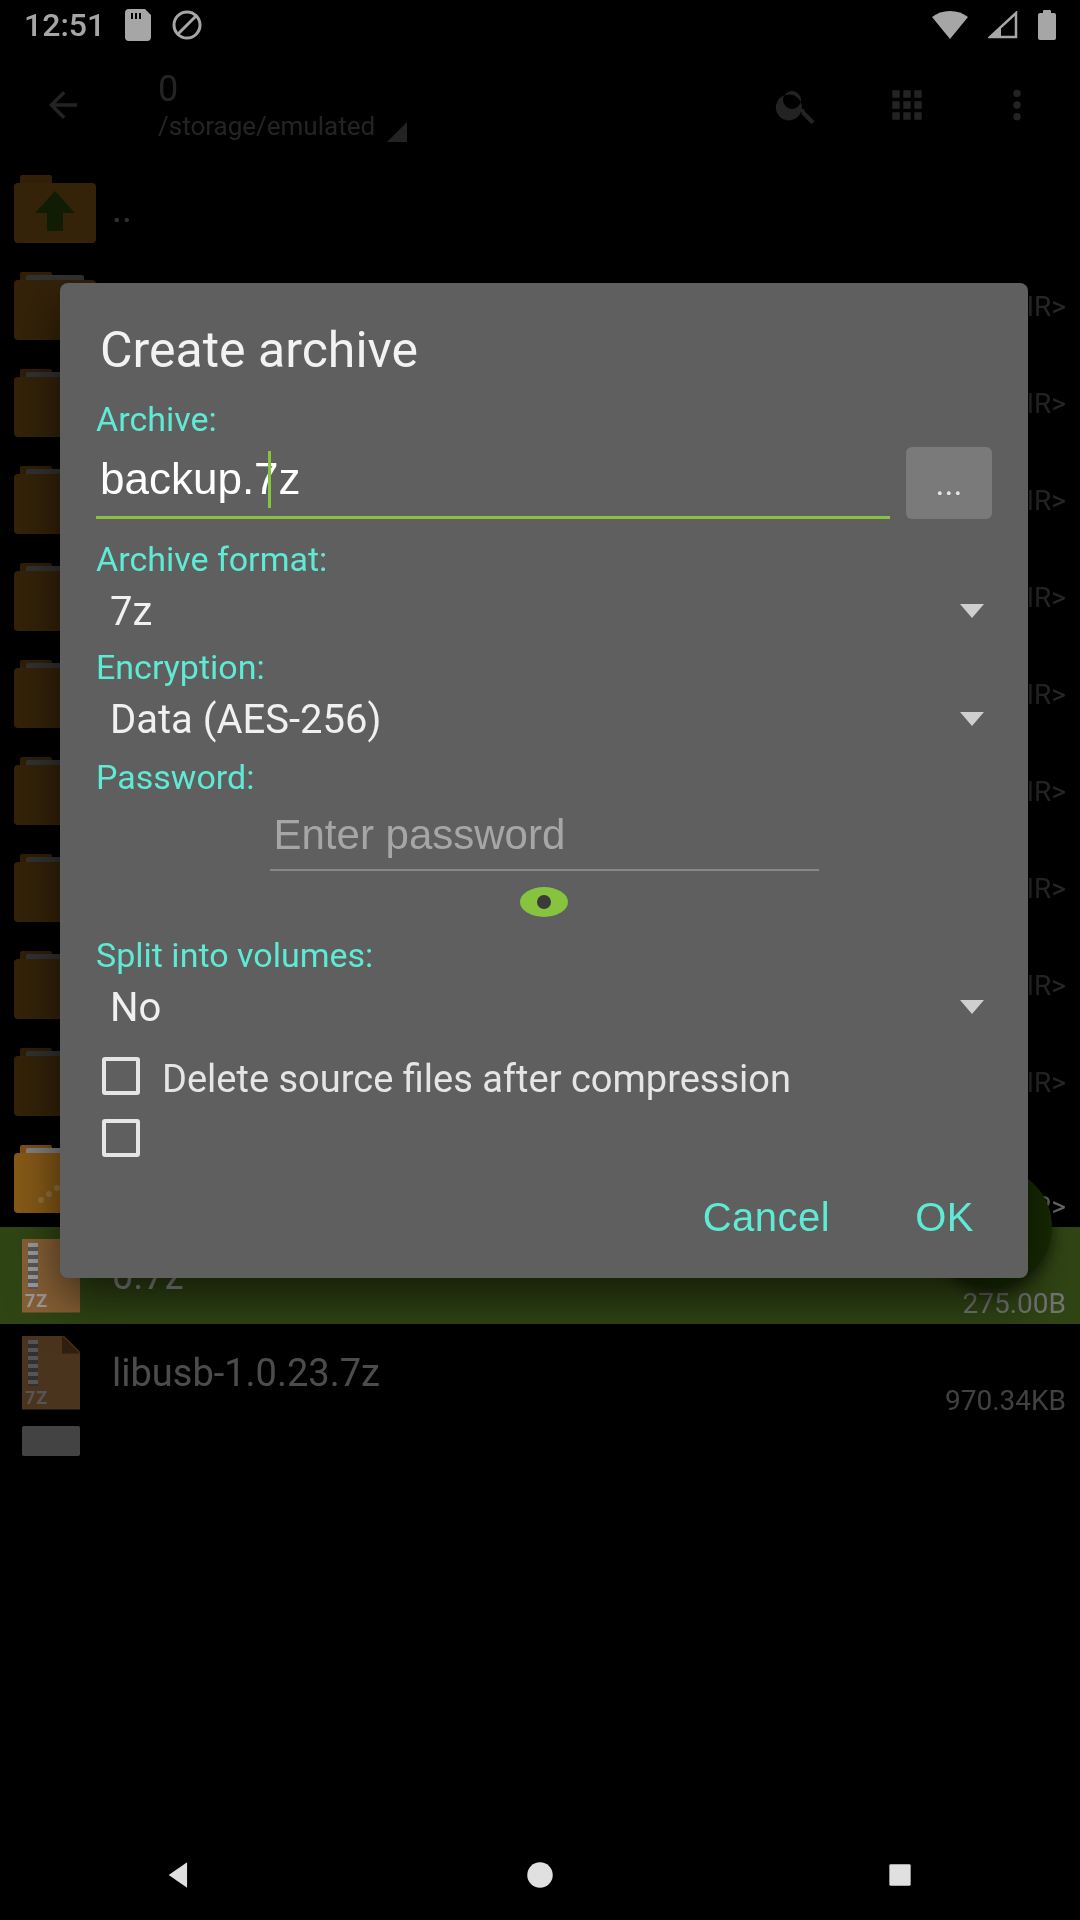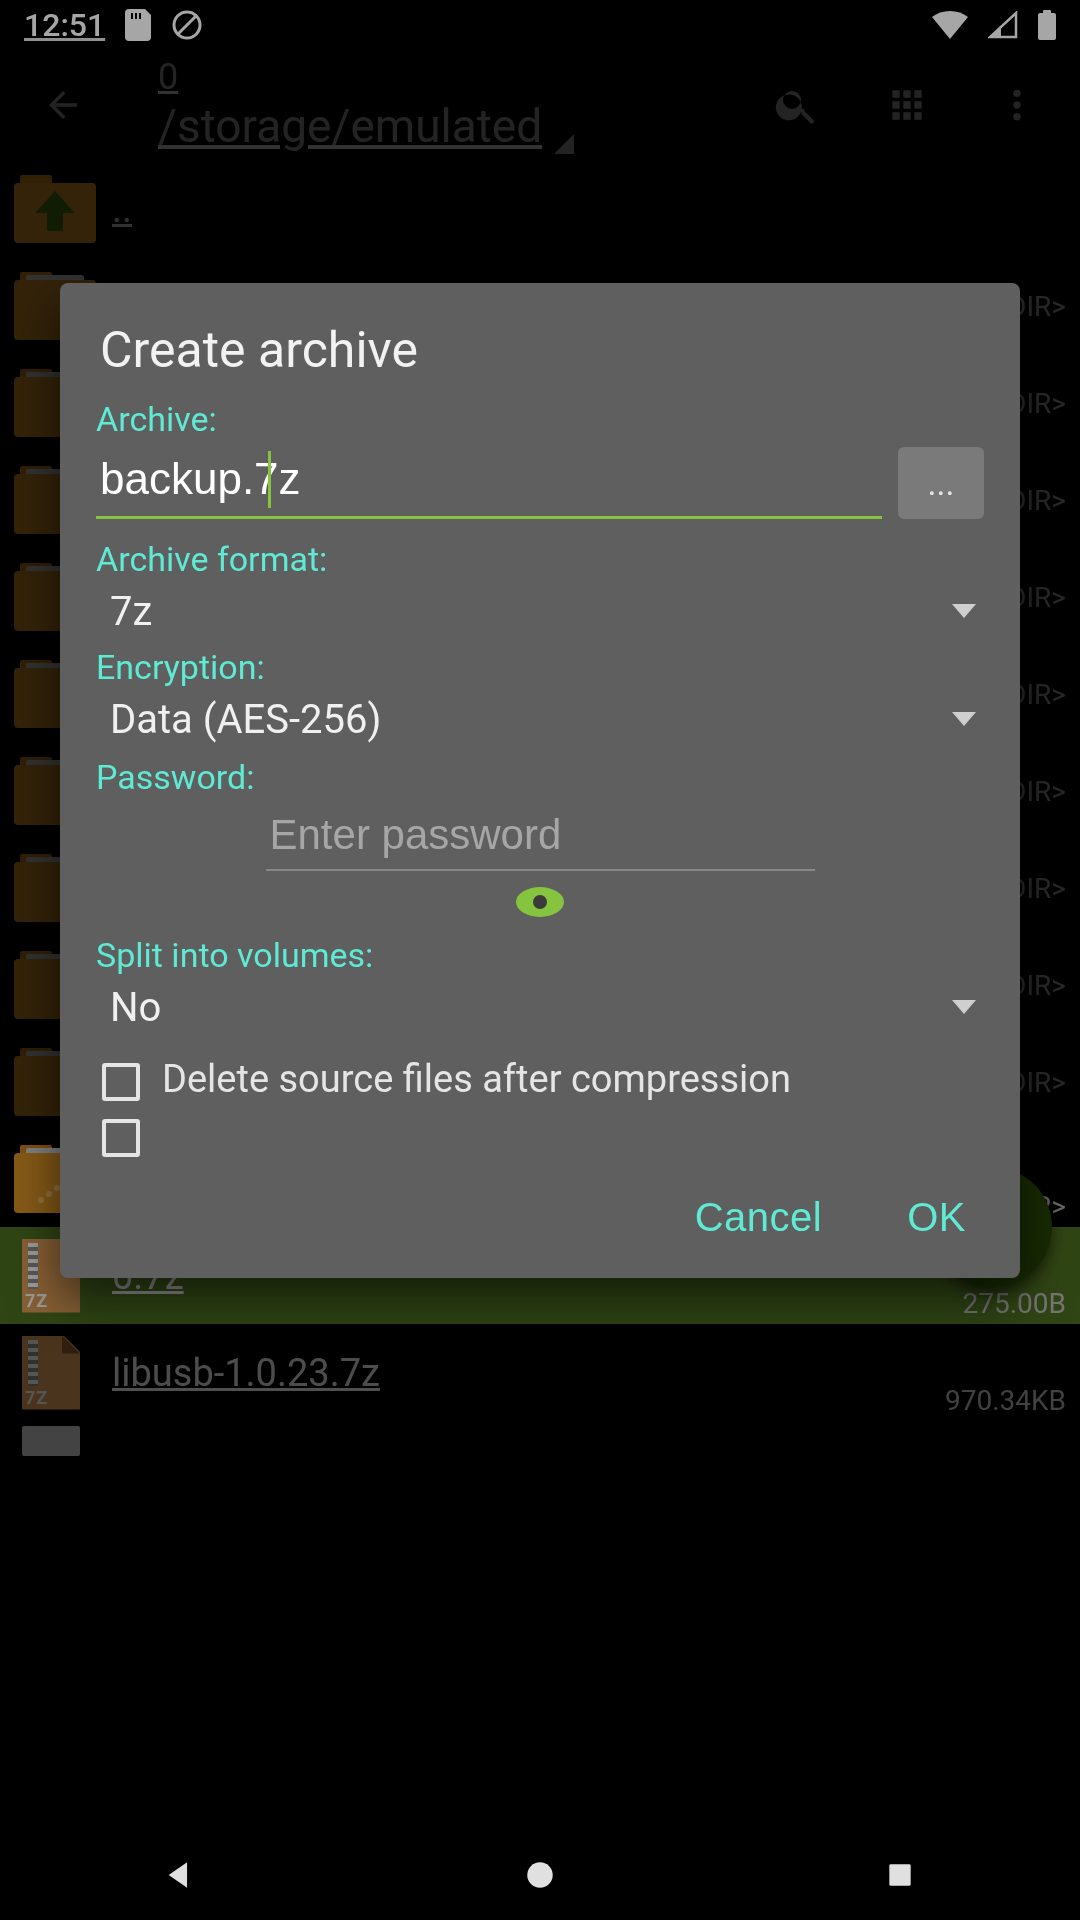--- a/index.html
+++ b/index.html
@@ -10,21 +10,21 @@
 .status-bar { height: 50px; display: flex; align-items: center; justify-content: space-between; padding: 0 24px; font-size: 32px; font-weight: 500; color: #fff; }
 .status-left, .status-right { display: flex; align-items: center; gap: 20px; }
 .status-icon svg { display: block; }
 
 
 .app-bar { height: 110px; display: flex; align-items: center; padding: 0 18px; gap: 20px; }
 .app-bar .back svg { display:block; }
 .app-bar .title-block { flex: 1; display: flex; flex-direction: column; line-height: 1.2; color: #9e9e9e; padding-left: 30px;}
 .app-bar .title-block .count { font-size: 36px; }
 .app-bar .title-block .path-row { display: flex; align-items: flex-end; gap: 12px; }
-.app-bar .title-block .path { font-size: 46px; }
+.app-bar .title-block .path { font-size: 26px; }
 .app-bar .icon-btn { width: 90px; height: 90px; display:flex; align-items:center; justify-content:center; }
 .app-bar svg { fill: #9e9e9e; }
 .tri-caret { width:0; height:0; border-left:20px solid transparent; border-bottom:20px solid #9e9e9e; }
 
 
 .file-list { position: relative; }
 .file-row { height: 97px; display: flex; align-items: center; padding: 0 14px 0 14px; gap: 16px; position: relative; }
 .file-row.sel { background: #4b6b1f; }
 .folder-icon { width: 82px; height: 68px; position: relative; }
 .folder-icon .tab { position:absolute; top:0; left:6px; width:32px; height:12px; background:#d98a1e; border-radius:2px 2px 0 0; }
@@ -51,49 +51,49 @@
 .fab svg { display:block; }
 .fab.dim { filter: brightness(.55); }
 
 
 .nav-bar { position:absolute; bottom:0; left:0; right:0; height:90px; display:flex; align-items:center; justify-content:space-around; }
 .nav-bar .nk { width:48px; height:48px; display:flex; align-items:center; justify-content:center; }
 .nav-bar svg { fill:#e0e0e0; }
 
 
 .scrim { position:absolute; inset:0; background:rgba(0,0,0,.35); }
-.dialog { position:absolute; left:60px; right:60px; top:283px; background:#5f5f5f; border-radius:8px; padding: 32px 36px 20px 36px; color:#e5e5e5; box-shadow: 0 20px 50px rgba(0,0,0,.6); }
+.dialog { position:absolute; left:60px; right:52px; top:283px; background:#5f5f5f; border-radius:8px; padding: 32px 36px 20px 36px; color:#e5e5e5; box-shadow: 0 20px 50px rgba(0,0,0,.6); }
 .dialog h1 { font-size:50px; font-weight:400; color:#f2f2f2; margin:6px 0 20px 4px; }
 .lbl { font-size:34px; color:#5eead4; margin-top:6px; }
 .row { display:flex; gap:16px; align-items:flex-end; }
 
 .field-name { flex:1; position:relative; height:72px; border-bottom:3px solid #86c440; display:flex; align-items:center; }
 .field-name input { width:100%; background:transparent; border:none; outline:none; color:#fff; font-size:44px; padding:0 4px 6px 4px; }
 .field-name .cursor { position:absolute; left:172px; top:4px; bottom:8px; width:3px; background:#86c440; }
 .browse-btn { width:86px; height:72px; background:#7a7a7a; border-radius:6px; color:#e5e5e5; font-size:34px; display:flex; align-items:center; justify-content:center; }
 
 .two-col { display:flex; gap:10px; margin-top:14px; }
 .col { flex:1; }
 .select { height:64px; display:flex; align-items:center; justify-content:space-between; padding:0 8px 0 14px; font-size:40px; color:#f0f0f0; }
 .select .caret { width:0; height:0; border-left:12px solid transparent; border-right:12px solid transparent; border-top:14px solid #cfcfcf; }
 
 .pwd-row { display:flex; align-items:center; gap:14px; margin-top:4px;flex-direction:column; }
 .pwd-row input { flex:1; background:transparent; border:none; border-bottom:2px solid #888; outline:none; color:#fff; font-size:42px; padding:10px 4px; }
 .pwd-row input::placeholder { color:#a6a6a6; }
 .eye { width:50px; height:34px; }
 
-.check-row { display:flex; align-items:flex-end; gap:22px; margin:18px 0 0 6px; }
+.check-row { display:flex; align-items:flex-start; gap:22px; margin:18px 0 0 6px; }
 .cb { width:38px; height:38px; border:4px solid #e5e5e5; border-radius:3px; }
 .check-row span { font-size:38px; }
 
 .dialog-actions { display:flex; justify-content:flex-end; gap:64px; margin:38px 18px 18px 0; }
 .dialog-actions button { background:transparent; border:none; font-size:40px; font-weight:500; color:#5eead4; letter-spacing:.5px;margin-left:21px; }
 
 
-.page { position:relative; height:100%;text-decoration:underline; }
+.page { position:relative; height:100%; }
 </style>
 </head>
 <body>
 
 <div class="page">
 
   <div class="status-bar">
     <div class="status-left">
       <span>12:51</span>
       <span class="status-icon">

